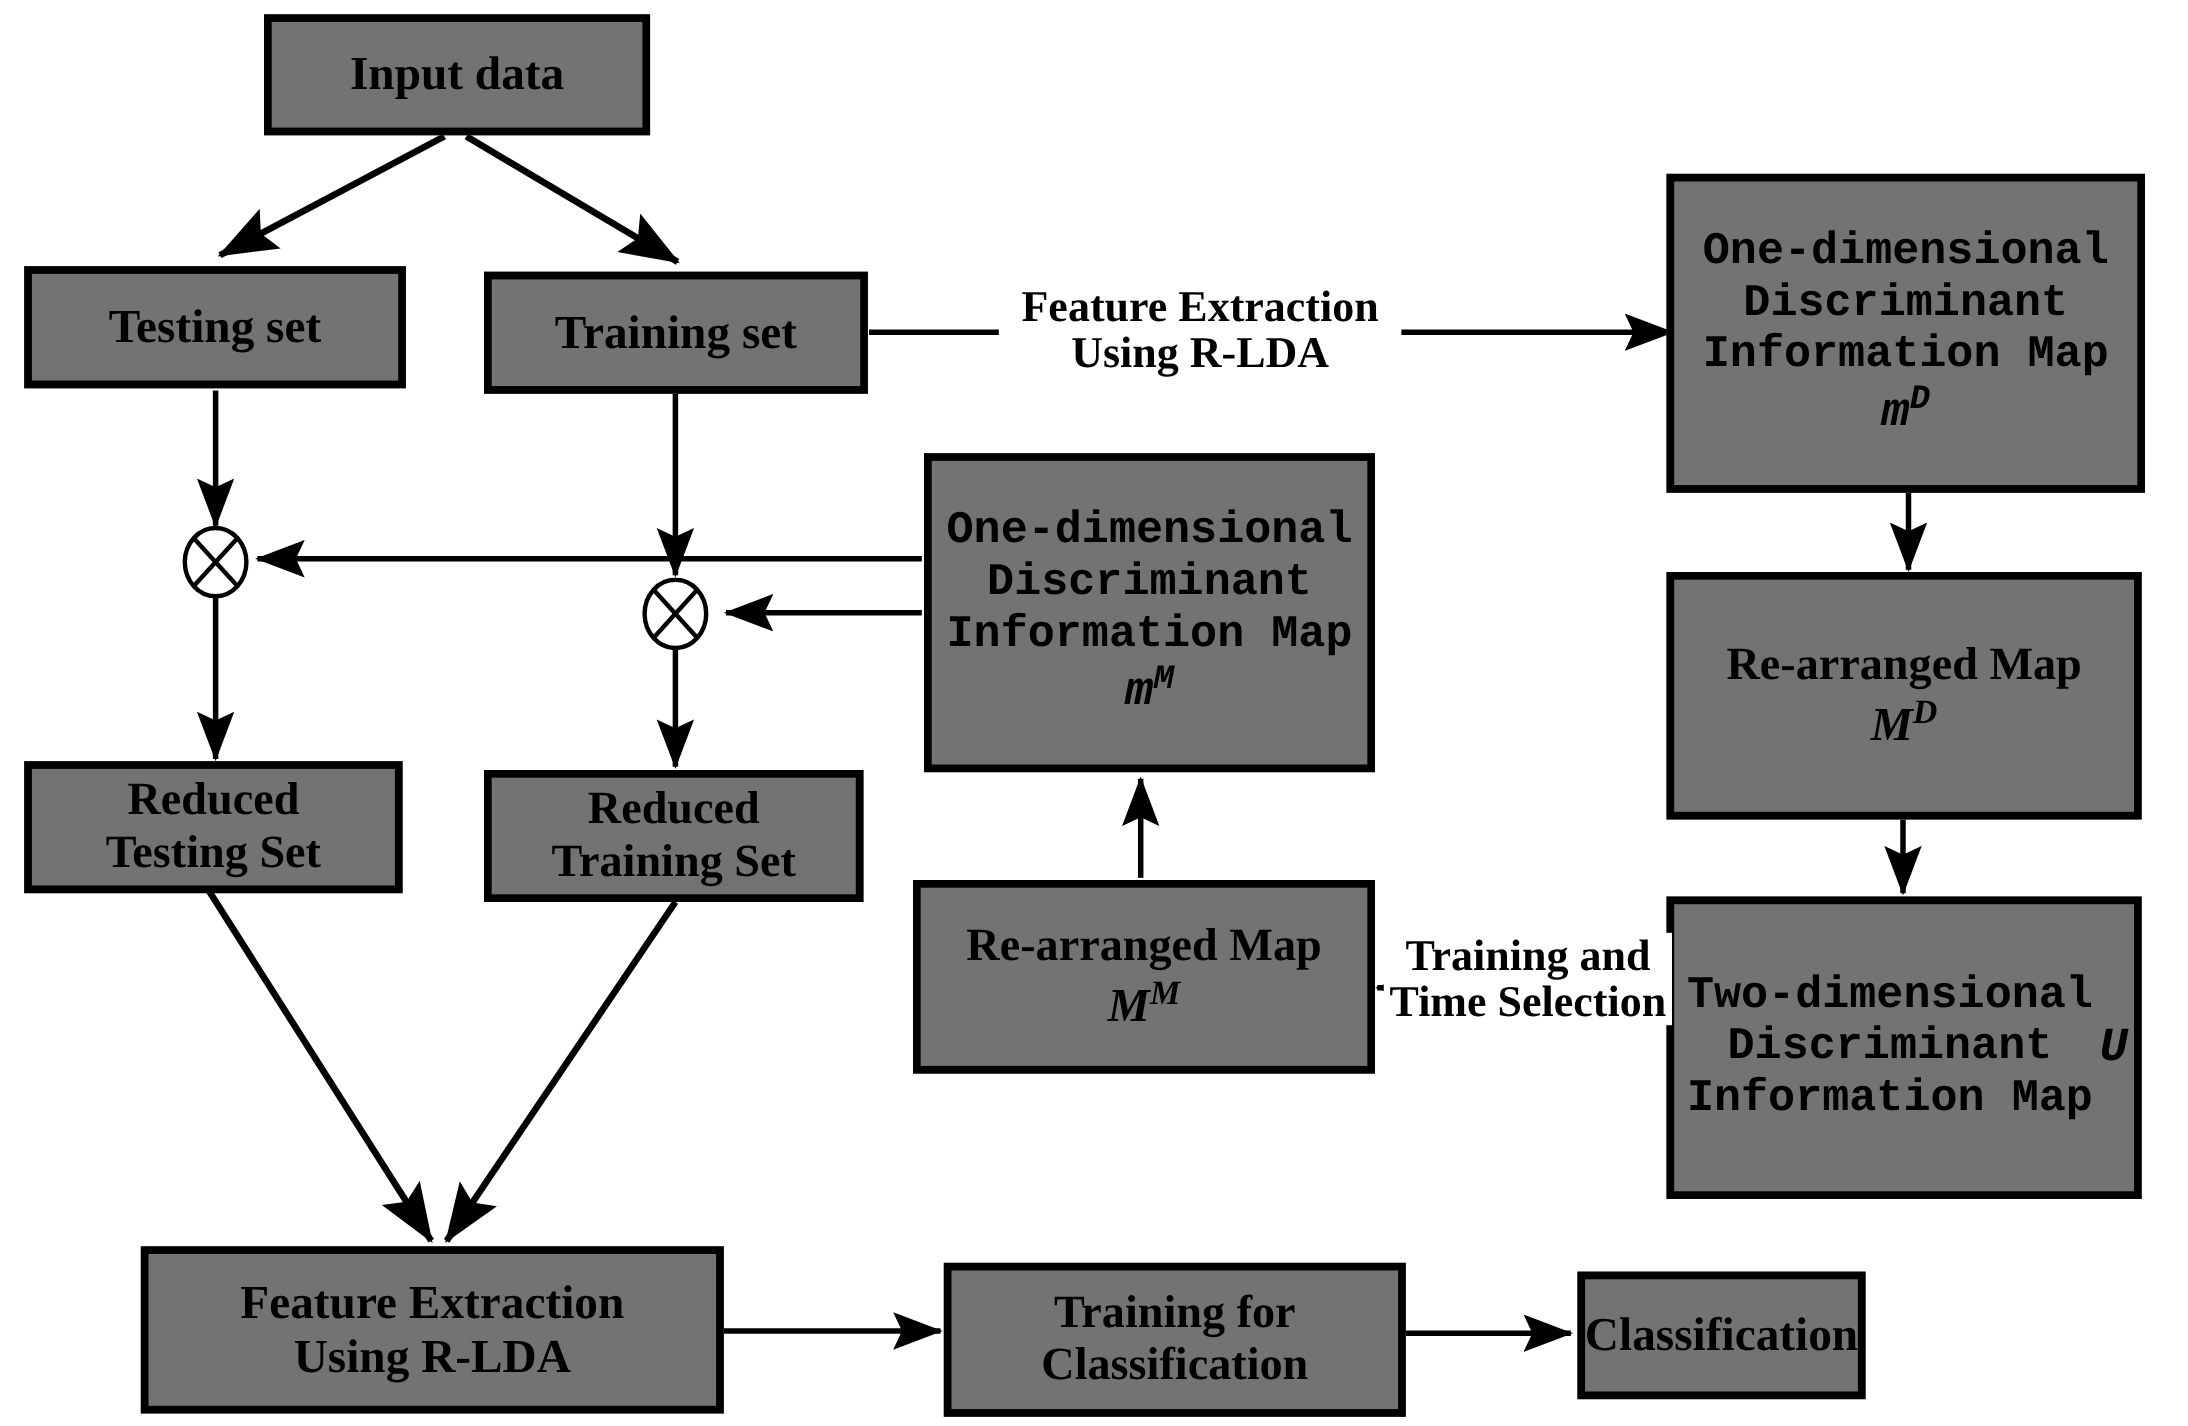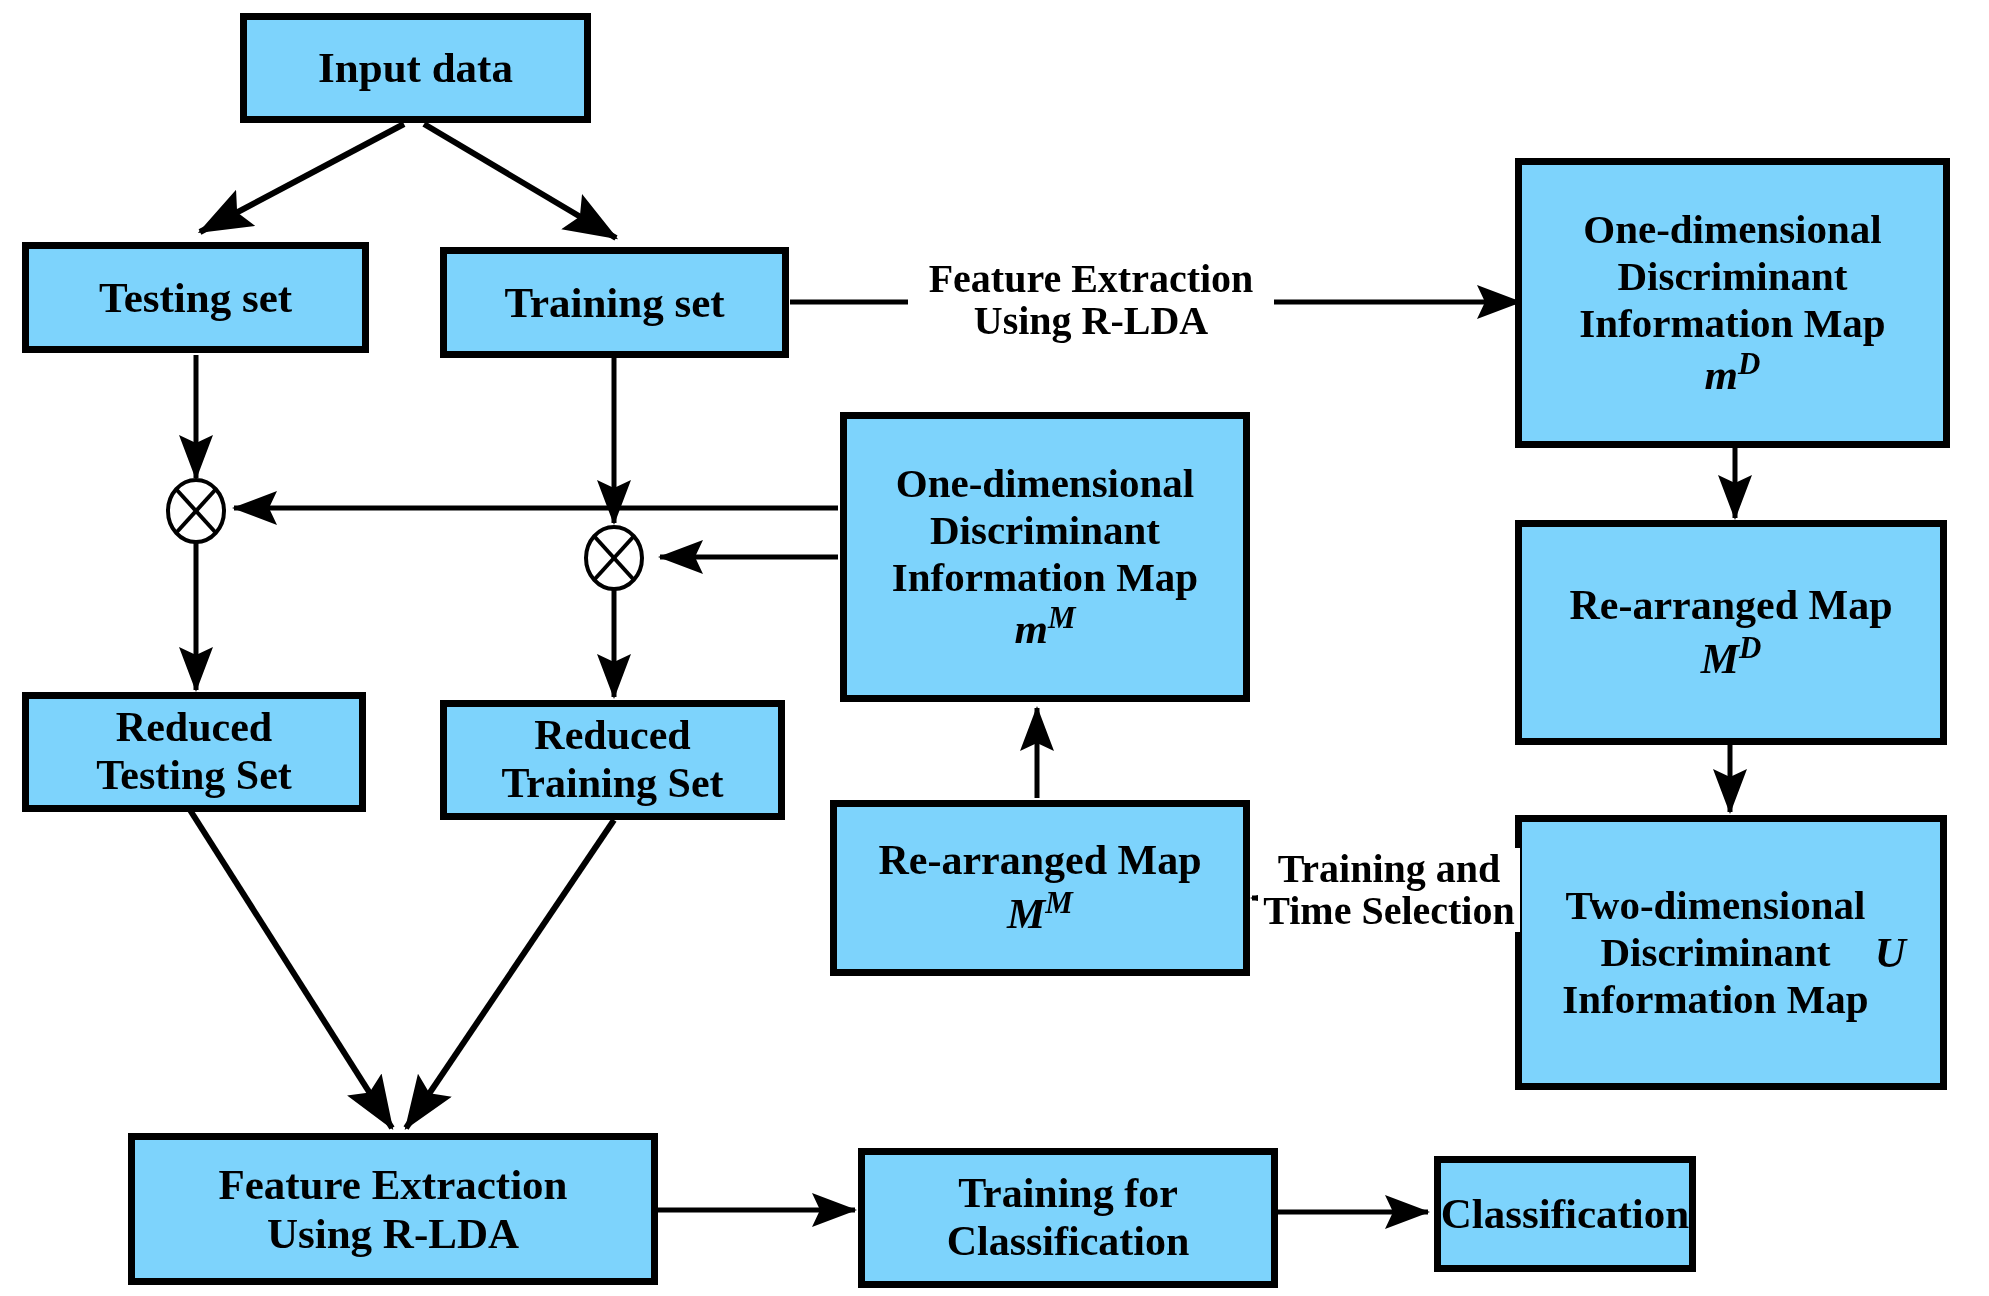--- a/index.html
+++ b/index.html
@@ -20,21 +20,21 @@
     position: absolute;
     left: 0;
     top: 0;
     width: 1989px;
     height: 1296px;
     pointer-events: none;
   }
   .node {
     position: absolute;
     box-sizing: border-box;
-    background: #7dd3fc;
+    background: #737373;
     border: 7px solid #000000;
     display: flex;
     align-items: center;
     justify-content: center;
     text-align: center;
     color: #000000;
     font-weight: bold;
     line-height: 1.14;
     z-index: 3;
   }
@@ -46,21 +46,21 @@
     display: block;
     font-style: italic;
     font-weight: bold;
   }
   .node .sym sup {
     font-size: 0.72em;
     font-style: italic;
     vertical-align: super;
   }
   .f40 { font-size: 40px; }
-  .f41 { font-size: 41px; }
+  .f41 { font-size: 41px; font-family: Liberation Mono, monospace; }
   .f42 { font-size: 42px; align-items: center; }
   .f43 { font-size: 43px; }
 
   .edge-label {
     position: absolute;
     color: #000000;
     font-weight: bold;
     text-align: center;
     line-height: 1.05;
     white-space: pre-line;

